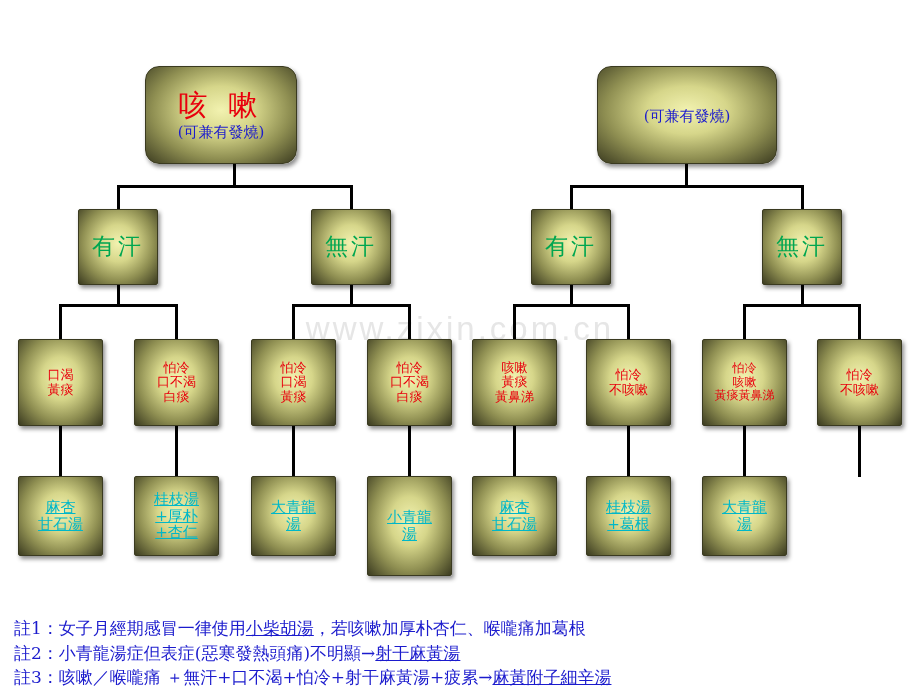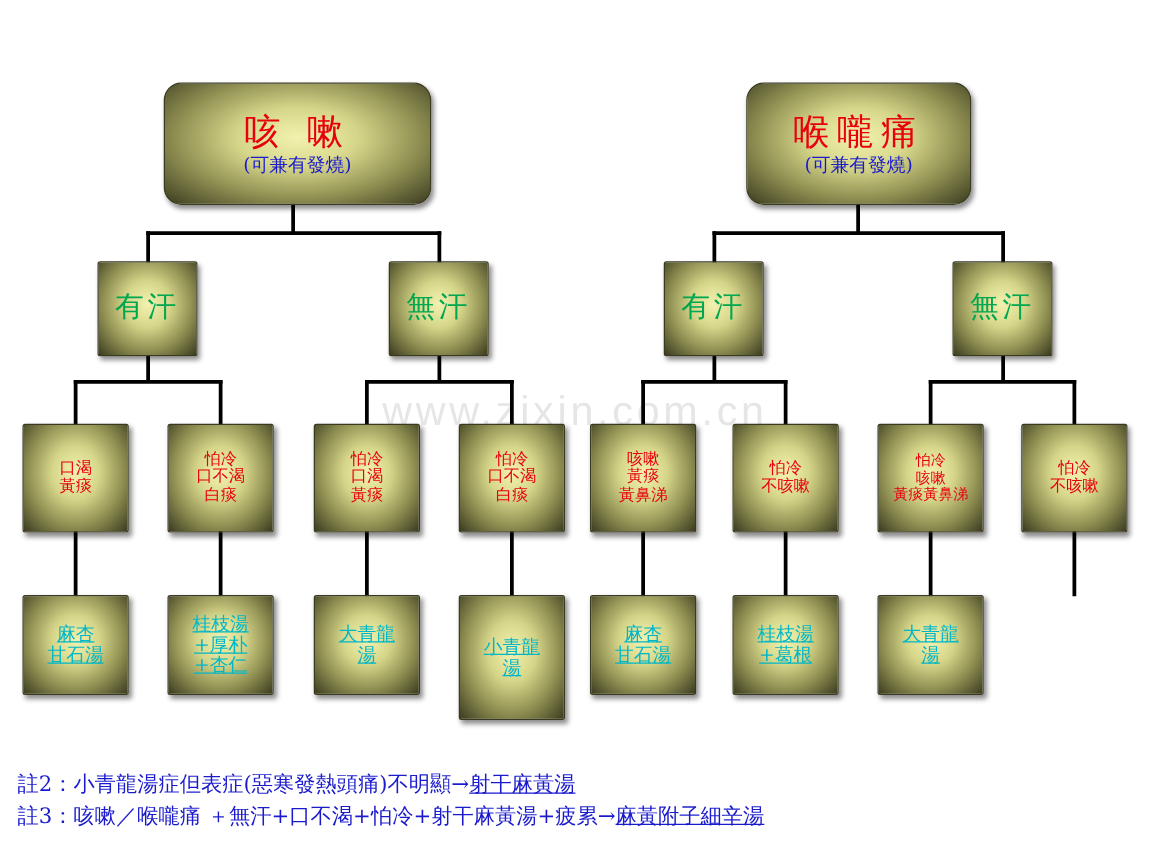--- a/index.html
+++ b/index.html
@@ -176,21 +176,21 @@
   <div class="line" style="left:801px; top:284px; width:3px; height:22px;"></div>
   <div class="line" style="left:743px; top:304px; width:118px; height:3px;"></div>
   <div class="line" style="left:743px; top:304px; width:3px; height:36px;"></div>
   <div class="line" style="left:858px; top:304px; width:3px; height:36px;"></div>
 
   <div class="line" style="left:513px; top:425px; width:3px; height:52px;"></div>
   <div class="line" style="left:627px; top:425px; width:3px; height:52px;"></div>
   <div class="line" style="left:743px; top:425px; width:3px; height:52px;"></div>
   <div class="line" style="left:858px; top:425px; width:3px; height:52px;"></div>
 
-  <div class="node lvl1" style="left:131px; top:66px; width:214px; height:98px;">
+  <div class="node lvl1" style="left:145px; top:66px; width:152px; height:98px;">
     <span class="l1">咳 嗽</span>
     <span class="l2">(可兼有發燒)</span>
   </div>
 
   <div class="node lvl2" style="left:78px; top:209px; width:80px; height:76px;">
     <span class="l1">有汗</span>
   </div>
   <div class="node lvl2" style="left:311px; top:209px; width:80px; height:76px;">
     <span class="l1">無汗</span>
   </div>
@@ -227,21 +227,20 @@
   <div class="node lvl4" style="left:251px; top:476px; width:85px; height:80px;">
     <span class="l1">大青龍</span>
     <span class="l2">湯</span>
   </div>
   <div class="node lvl4" style="left:367px; top:476px; width:85px; height:100px;">
     <span class="l1">小青龍</span>
     <span class="l2">湯</span>
   </div>
 
   <div class="node lvl1" style="left:597px; top:66px; width:180px; height:98px;">
-    <span class="l1">喉嚨痛</span>
     <span class="l2">(可兼有發燒)</span>
   </div>
 
   <div class="node lvl2" style="left:531px; top:209px; width:80px; height:76px;">
     <span class="l1">有汗</span>
   </div>
   <div class="node lvl2" style="left:762px; top:209px; width:80px; height:76px;">
     <span class="l1">無汗</span>
   </div>
 
@@ -271,17 +270,18 @@
   <div class="node lvl4" style="left:586px; top:476px; width:85px; height:80px;">
     <span class="l1">桂枝湯</span>
     <span class="l2">+葛根</span>
   </div>
   <div class="node lvl4" style="left:702px; top:476px; width:85px; height:80px;">
     <span class="l1">大青龍</span>
     <span class="l2">湯</span>
   </div>
 
   <div class="notes">
+    <div class="note" id="note-1"><span>註1：女子月經期感冒一律使用</span><u>小柴胡湯</u><span>，若咳嗽加厚朴杏仁、喉嚨痛加葛根</span></div>
     <div class="note" id="note-2"><span>註2：小青龍湯症但表症(惡寒發熱頭痛)不明顯→</span><u>射干麻黃湯</u></div>
     <div class="note" id="note-3"><span>註3：咳嗽／喉嚨痛 ＋無汗+口不渴+怕冷+射干麻黃湯+疲累→</span><u>麻黃附子細辛湯</u></div>
   </div>
 
 </div>
 
 </body></html>

